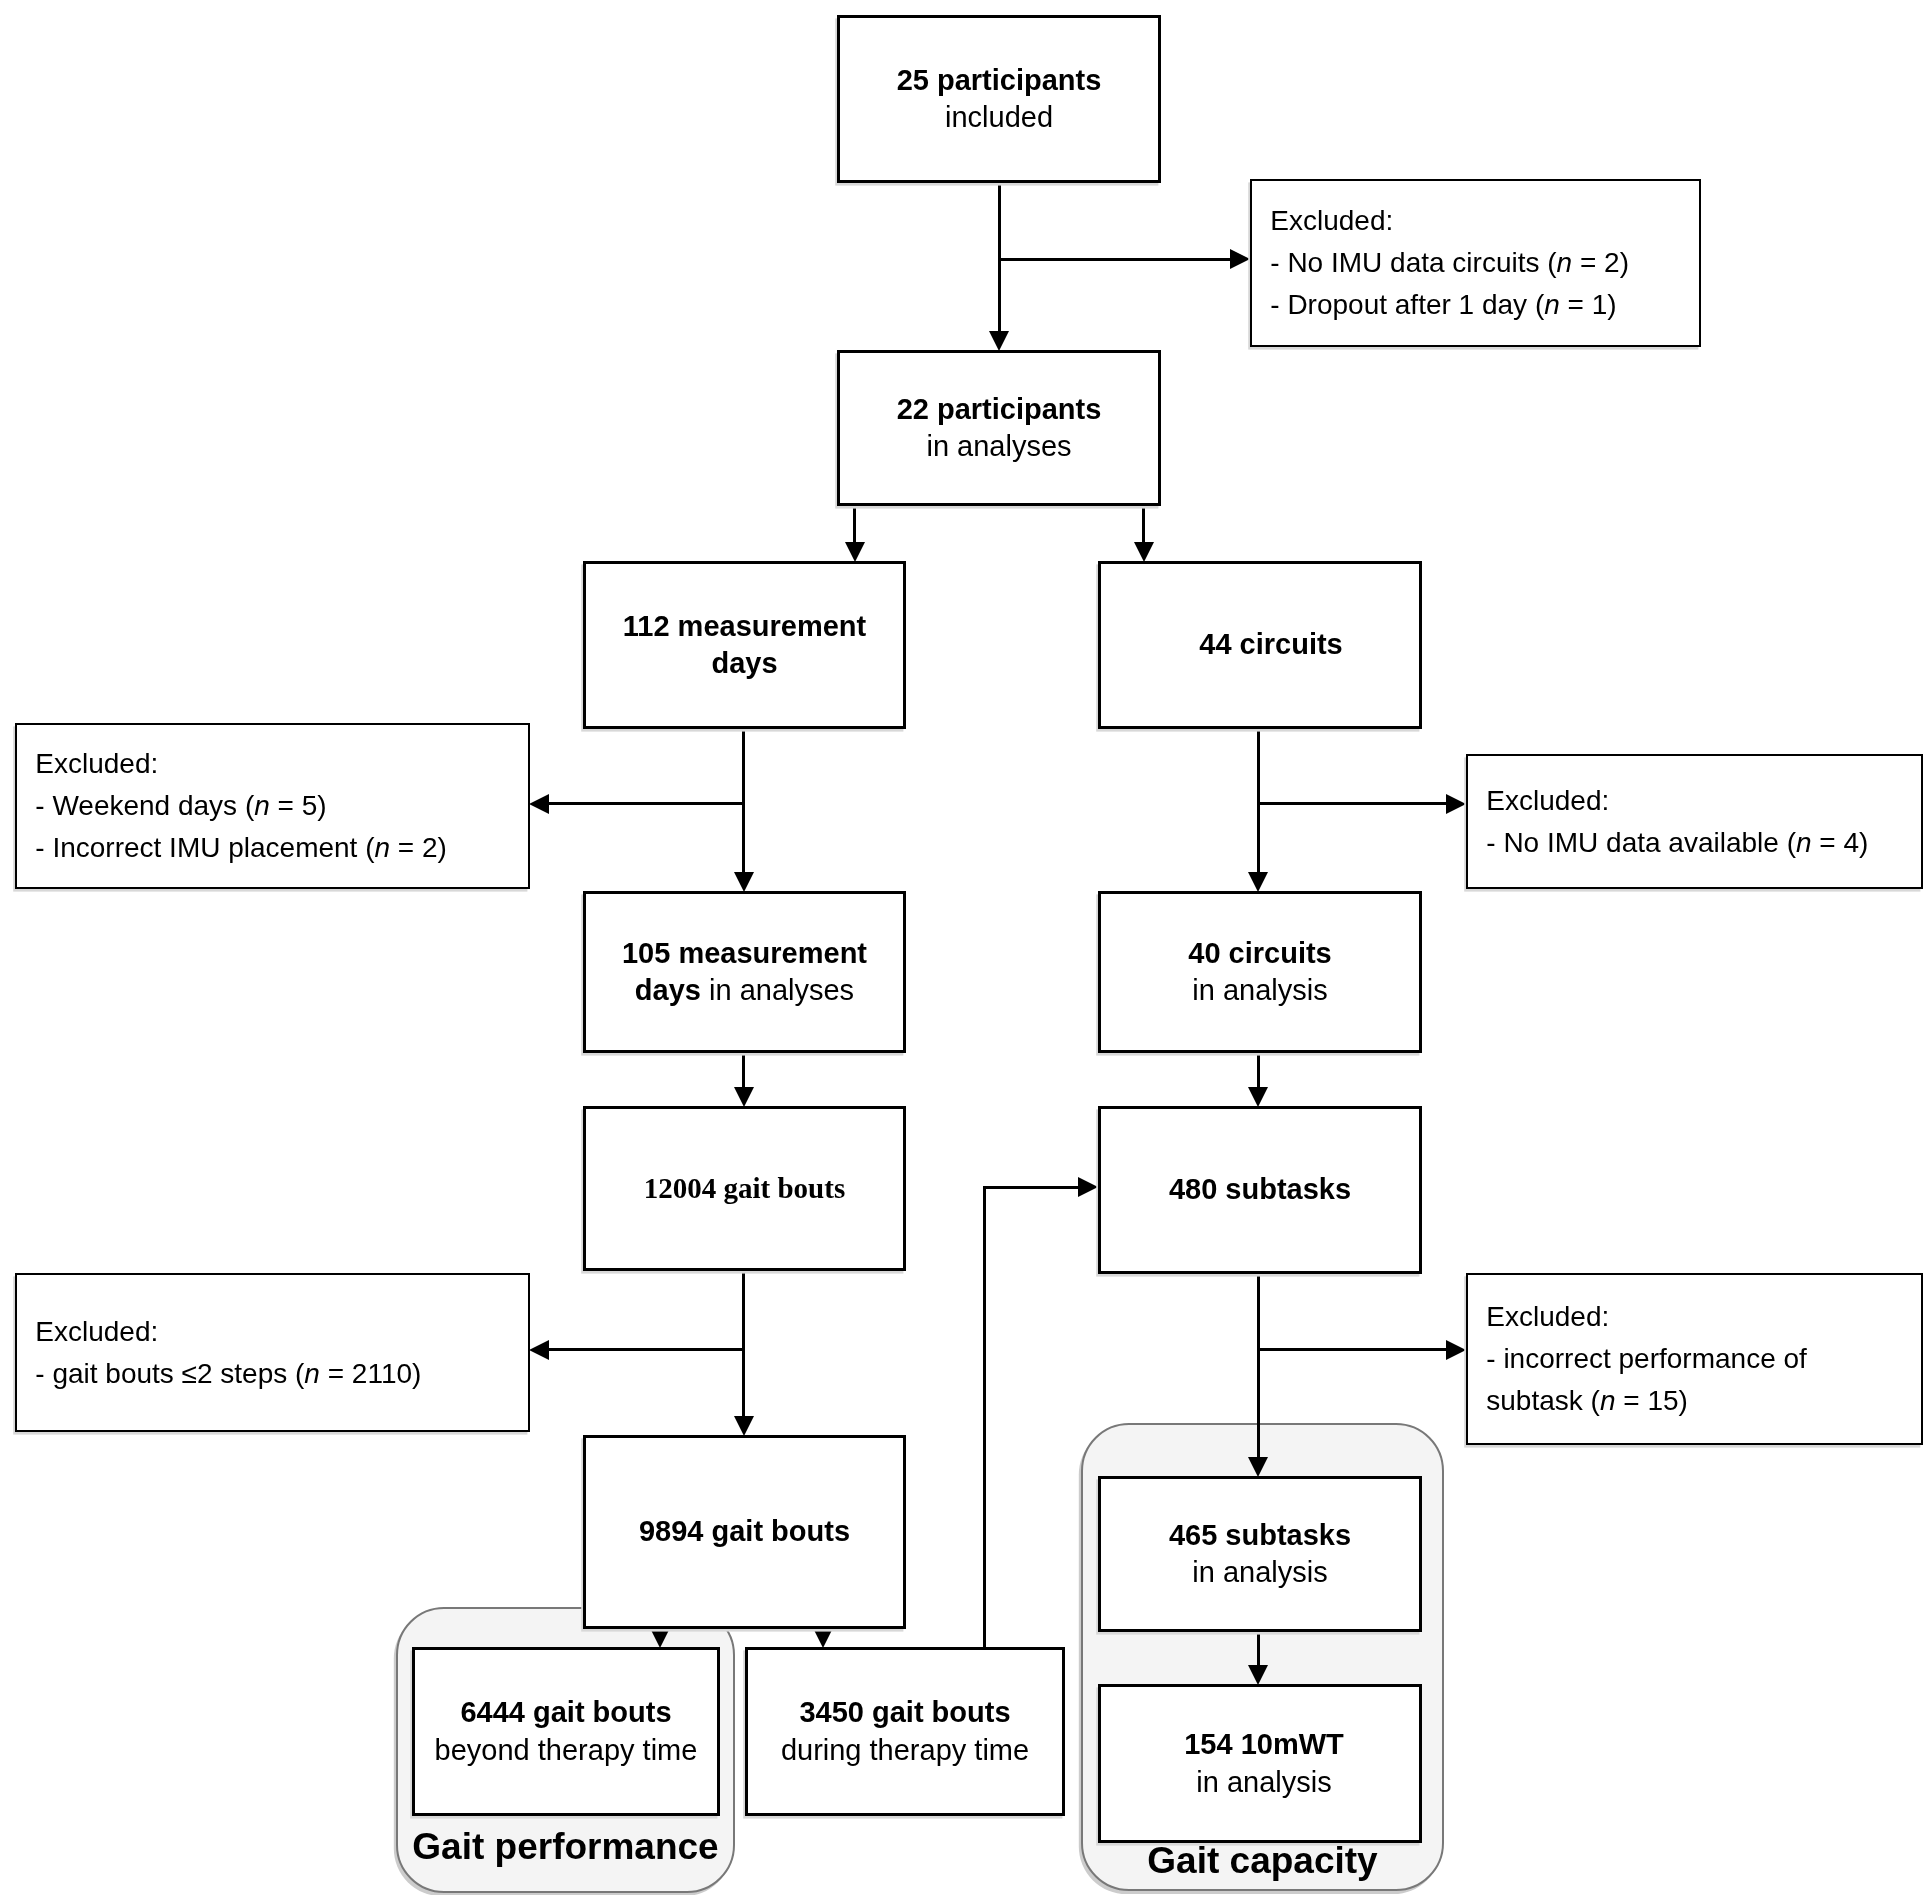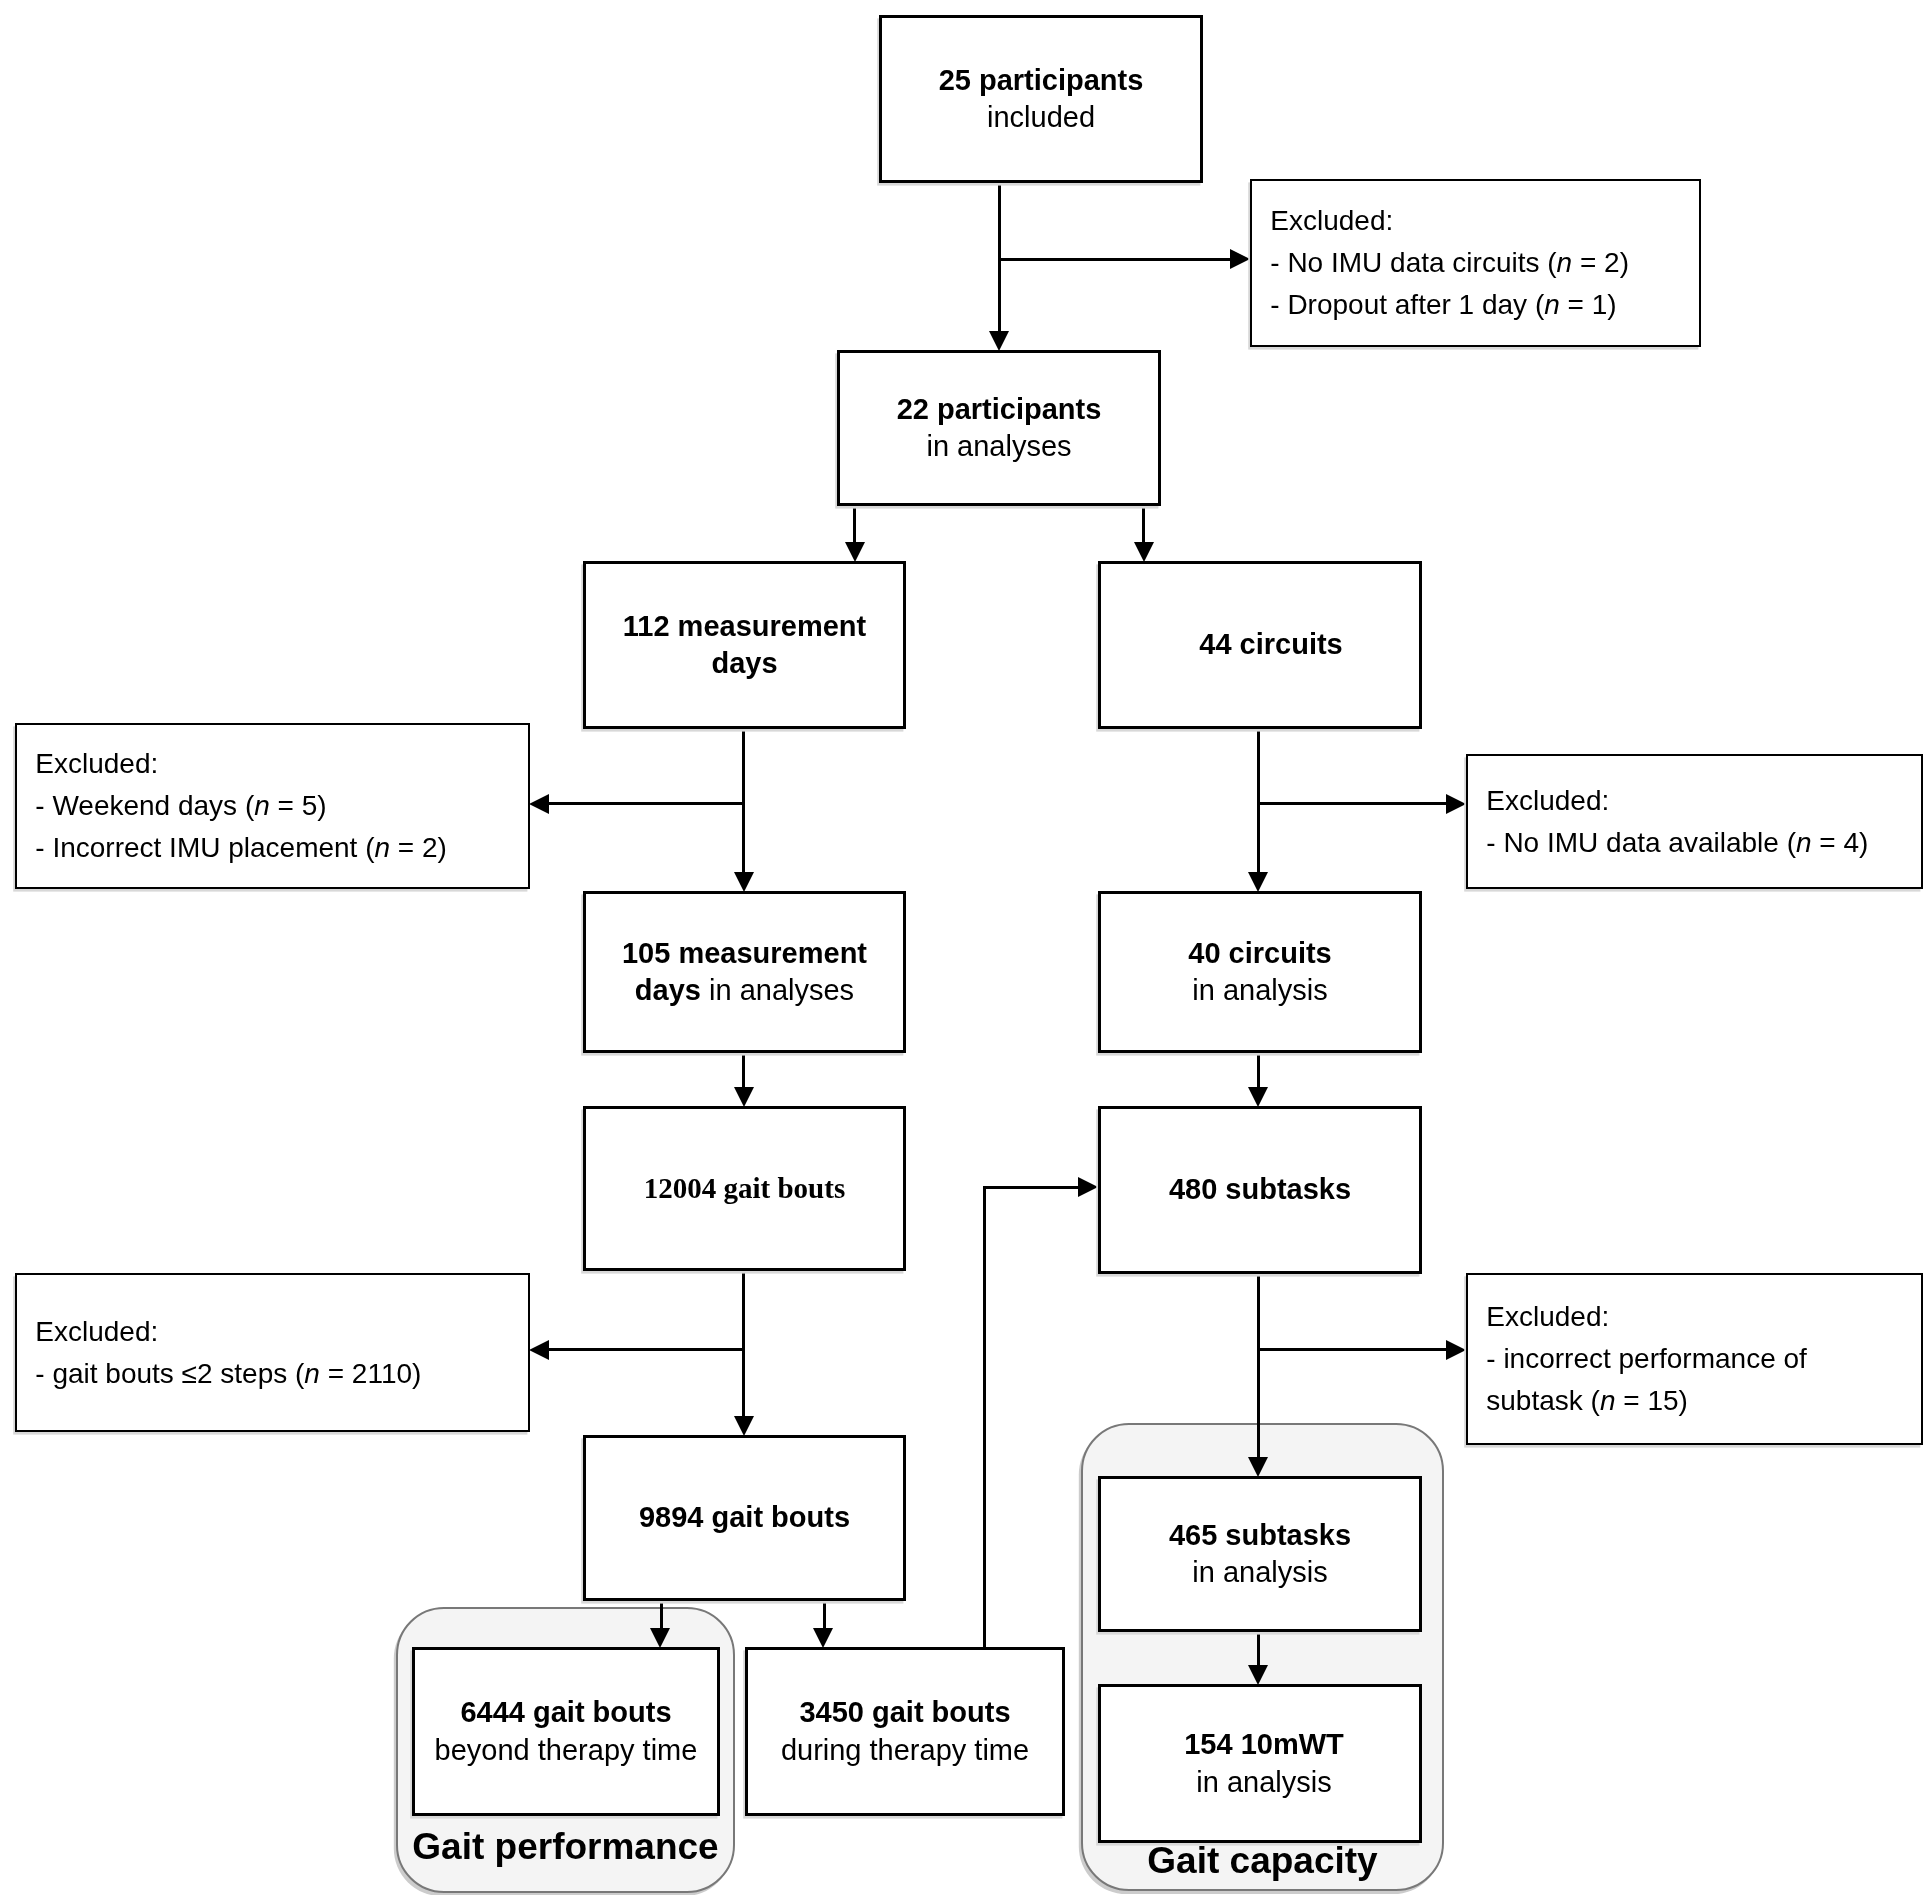--- a/index.html
+++ b/index.html
@@ -102,21 +102,21 @@
   <div class="arr arr-down" style="left:1248px;top:1087px;"></div>
   <div class="arr arr-right" style="left:1078px;top:1177px;"></div>
   <div class="arr arr-left" style="left:529px;top:1340px;"></div>
   <div class="arr arr-down" style="left:734px;top:1416px;"></div>
   <div class="arr arr-right" style="left:1446px;top:1340px;"></div>
   <div class="arr arr-down" style="left:1248px;top:1457px;"></div>
   <div class="arr arr-down" style="left:650px;top:1628px;"></div>
   <div class="arr arr-down" style="left:813px;top:1628px;"></div>
   <div class="arr arr-down" style="left:1248px;top:1665px;"></div>
 
-  <div class="node" style="left:879px;top:15px;width:324px;height:168px;">
+  <div class="node" style="left:837px;top:15px;width:324px;height:168px;">
       <div>
         <div class="tl"><span class="seg-b">25 participants</span></div>
         <div class="tl"><span>included</span></div>
       </div>
     </div>
   <div class="node" style="left:837px;top:350px;width:324px;height:156px;">
       <div>
         <div class="tl"><span class="seg-b">22 participants</span></div>
         <div class="tl"><span>in analyses</span></div>
       </div>
@@ -147,21 +147,21 @@
   <div class="node" style="left:583px;top:1106px;width:323px;height:165px;font-family:Liberation Serif, serif;">
       <div>
         <div class="tl"><span class="seg-b">12004 gait bouts</span></div>
       </div>
     </div>
   <div class="node" style="left:1098px;top:1106px;width:324px;height:168px;align-items:center;">
       <div>
         <div class="tl"><span class="seg-b">480 subtasks</span></div>
       </div>
     </div>
-  <div class="node" style="left:583px;top:1435px;width:323px;height:166px;">
+  <div class="node" style="left:583px;top:1435px;width:323px;height:194px;">
       <div>
         <div class="tl"><span class="seg-b">9894 gait bouts</span></div>
       </div>
     </div>
   <div class="node" style="left:1098px;top:1476px;width:324px;height:156px;">
       <div>
         <div class="tl"><span class="seg-b">465 subtasks</span></div>
         <div class="tl"><span>in analysis</span></div>
       </div>
     </div>

